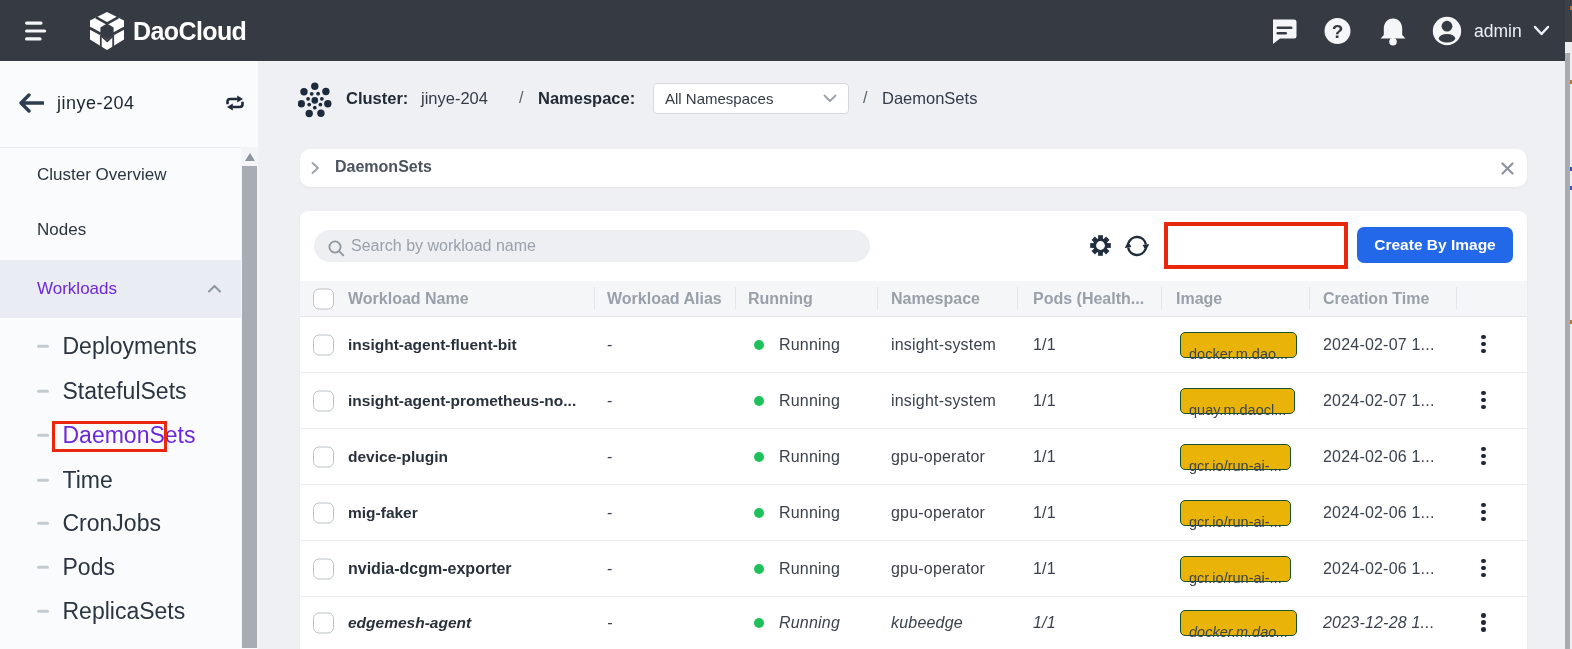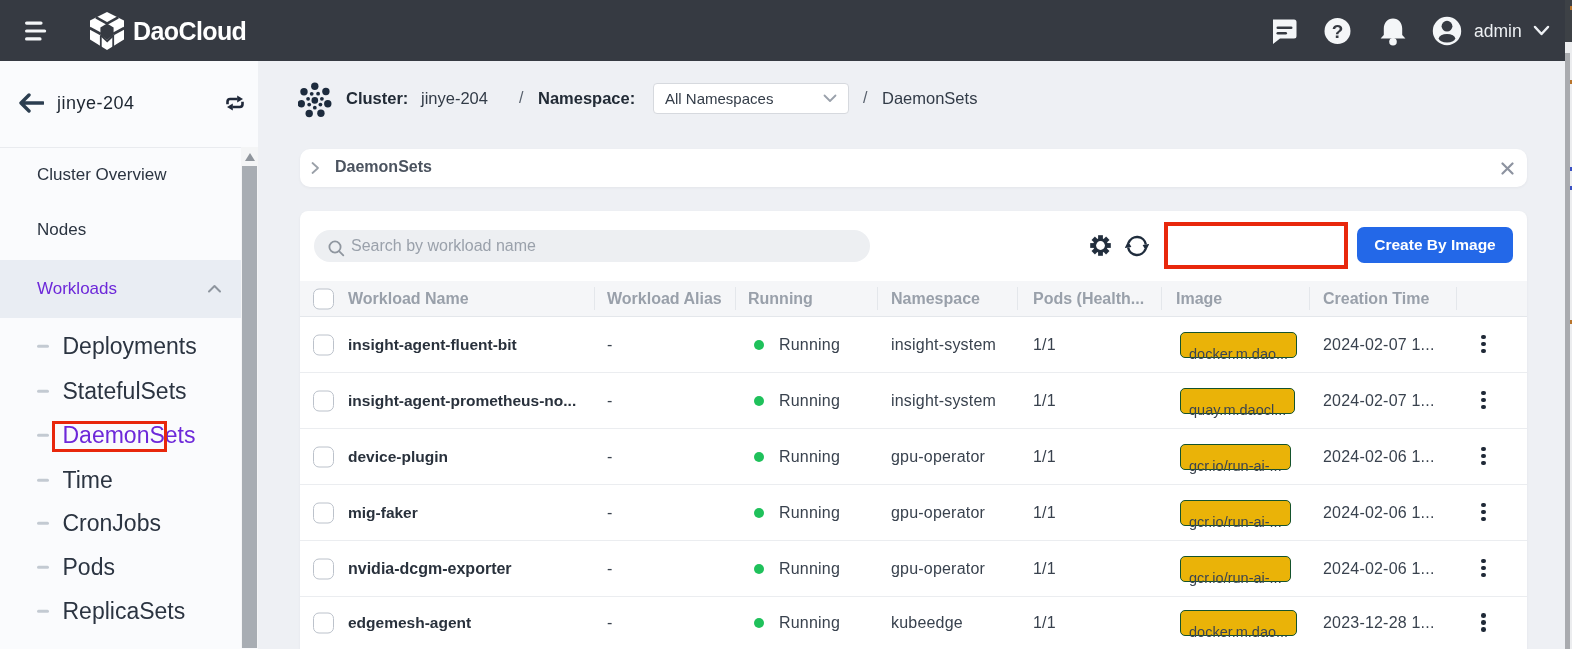--- a/index.html
+++ b/index.html
@@ -309,21 +309,21 @@
     <div class="cell" style="left:591px;">gpu-operator</div>
     <div class="cell" style="left:733px;">1/1</div>
     <div class="chip">gcr.io/run-ai-...</div>
     <div class="cell" style="left:1023px;">2024-02-06 1...</div>
     <div class="dots3">
         <div class="dot" style="top:0;"></div>
         <div class="dot" style="top:7px;"></div>
         <div class="dot" style="top:14px;"></div>
       </div>
   </div>
-  <div class="row" style="left:42px; top:536px; height:52px; border-bottom:none;">
+  <div class="row" style="left:42px; top:536px; height:52px; border-bottom:none;font-style:italic;">
     <div class="cbx"></div>
     <div class="cell" style="left:48px; font-weight:bold; color:#29313c; font-size:15.5px; letter-spacing:0;">edgemesh-agent</div>
     <div class="cell" style="left:307px;">-</div>
     <div class="gdot"></div>
       <div class="cell" style="left:479px;">Running</div>
     <div class="cell" style="left:591px;">kubeedge</div>
     <div class="cell" style="left:733px;">1/1</div>
     <div class="chip">docker.m.dao...</div>
     <div class="cell" style="left:1023px;">2023-12-28 1...</div>
     <div class="dots3">

